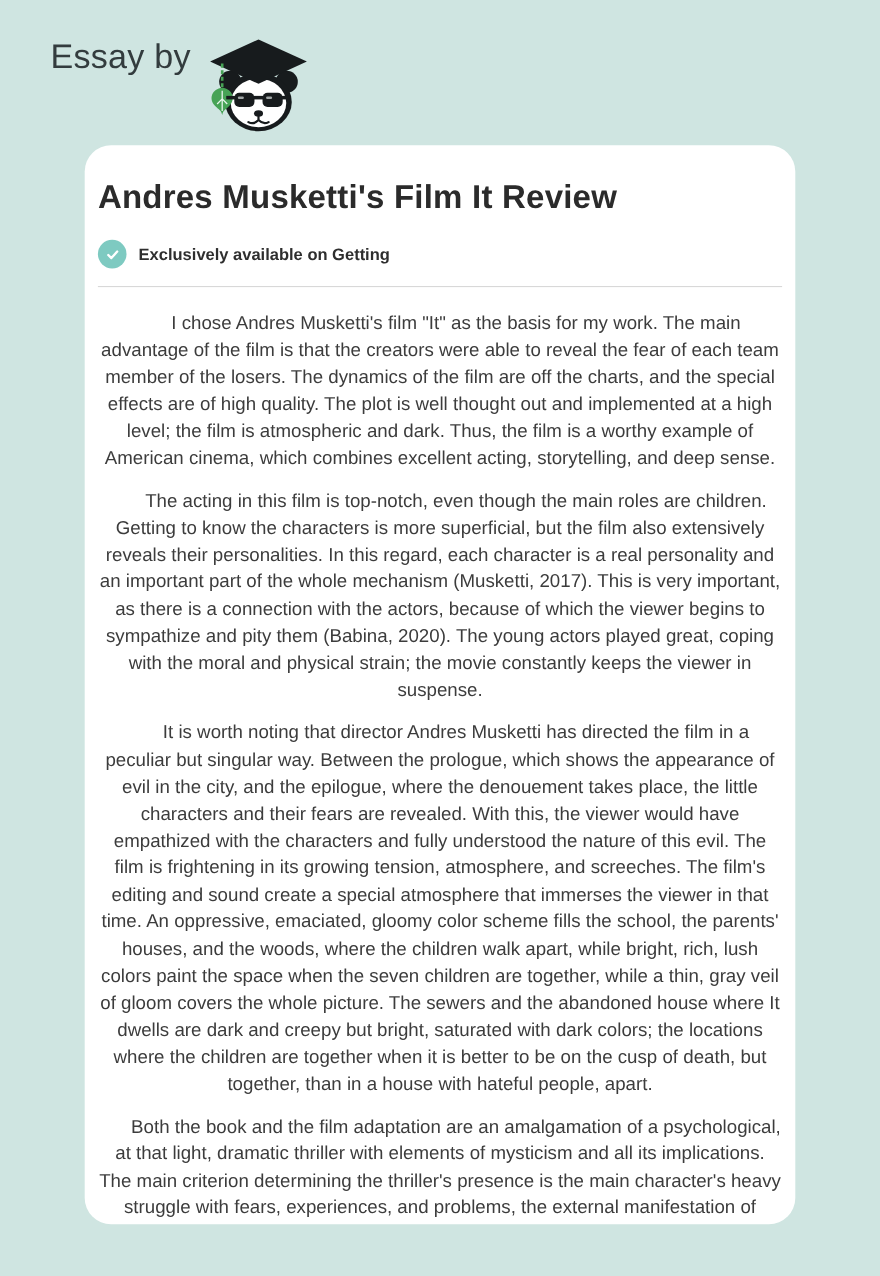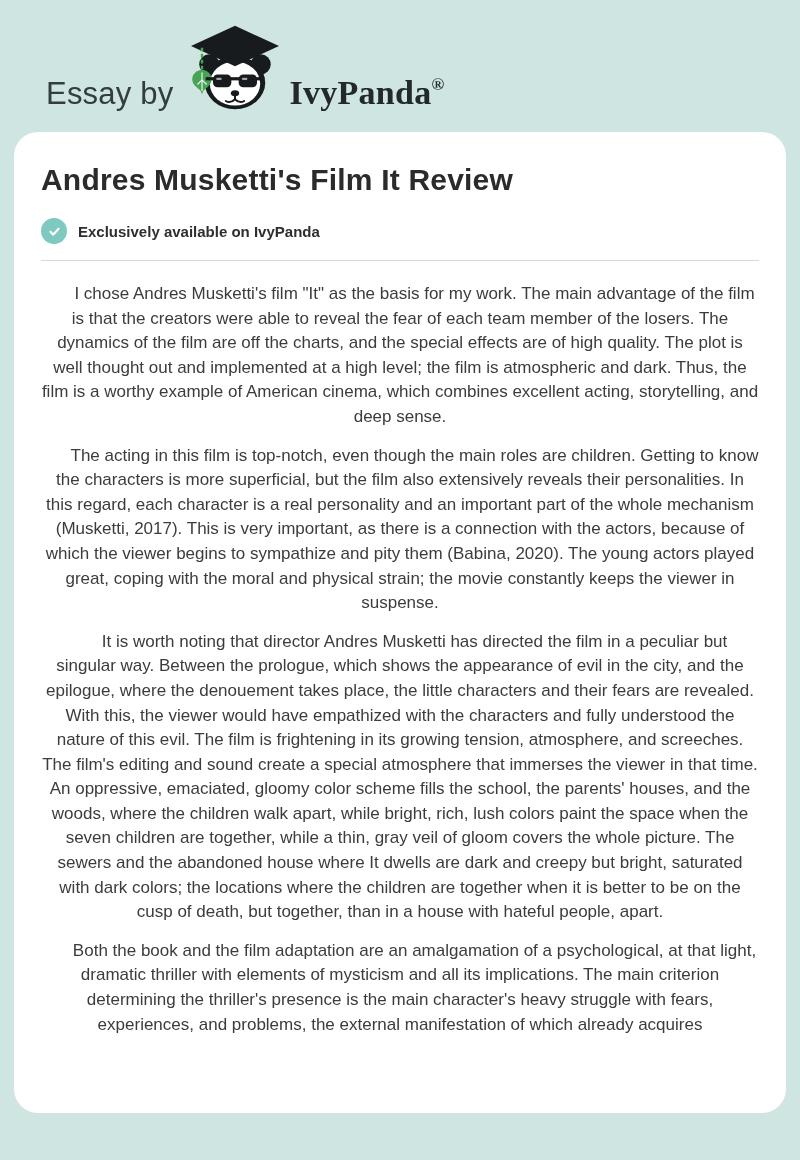--- a/index.html
+++ b/index.html
@@ -6,21 +6,21 @@
   html, body { margin: 0; padding: 0; }
   body {
     width: 800px;
     height: 1160px;
     background: #cfe5e1;
     font-family: "Liberation Sans", sans-serif;
     overflow: hidden;
   }
   .site-header {
     display: flex;
-    align-items: flex-end;
+    align-items: flex-start;
     padding: 34px 0 0 46px;
     height: 112px;
   }
   .essay-by {
     font-size: 31px;
     color: #333c3e;
     letter-spacing: 0.2px;
   }
   .logo {
     display: inline-block;
@@ -35,26 +35,26 @@
     font-size: 34px;
     color: #22282d;
     letter-spacing: 0.3px;
   }
   .brand sup {
     font-size: 17px;
     font-weight: bold;
     vertical-align: 14px;
   }
   .card {
-    width: 772px;
+    width: 646px;
     height: 981px;
     margin: 20px auto 0;
     background: #ffffff;
     border-radius: 24px;
-    padding: 30px 27px 44px;
+    padding: 30px 12px 44px;
     overflow: hidden;
   }
   .card h1 {
     margin: 0 0 20px;
     font-size: 30px;
     line-height: 36px;
     font-weight: bold;
     color: #2b2b2b;
     letter-spacing: 0.2px;
   }
@@ -119,31 +119,30 @@
       <rect x="46" y="58" width="12" height="3.5" fill="#171b1d"></rect>
       <rect x="20" y="58" width="9" height="3.5" fill="#171b1d"></rect>
       <rect x="75" y="58" width="9" height="3.5" fill="#171b1d"></rect>
       <rect x="31.5" y="58.5" width="6" height="2.6" rx="1.3" fill="#cfd6d4" opacity="0.75"></rect>
       <rect x="59.5" y="58.5" width="6" height="2.6" rx="1.3" fill="#cfd6d4" opacity="0.75"></rect>
 
       <ellipse cx="52" cy="75.5" rx="4.5" ry="3.2" fill="#171b1d"></ellipse>
       <path d="M52 78.5 L52 82 M52 82 Q47 87 42 84 M52 82 Q57 87 62 84" stroke="#171b1d" stroke-width="2.2" fill="none" stroke-linecap="round"></path>
     </svg>
   </span>
-  <span class="brand"><span>IvyPanda</span><sup>®</sup></span>
 </header>
 
 <main class="card">
   <h1>Andres Musketti's Film It Review</h1>
   <div class="badge">
     <span class="check">
       <svg viewBox="0 0 24 24" xmlns="http://www.w3.org/2000/svg" aria-hidden="true">
         <path d="M5.5 12.5 L10 17 L18.5 7.5" stroke="#ffffff" stroke-width="3.4" fill="none" stroke-linecap="round" stroke-linejoin="round"></path>
       </svg>
     </span>
-    <span class="badge-label">Exclusively available on IvyPanda</span>
+    <span class="badge-label">Exclusively available on Getting</span>
   </div>
   <hr class="divider">
   <p class="para first">I chose Andres Musketti's film "It" as the basis for my work. The main advantage of the film is that the creators were able to reveal the fear of each team member of the losers. The dynamics of the film are off the charts, and the special effects are of high quality. The plot is well thought out and implemented at a high level; the film is atmospheric and dark. Thus, the film is a worthy example of American cinema, which combines excellent acting, storytelling, and deep sense.</p>
   <p class="para">The acting in this film is top-notch, even though the main roles are children. Getting to know the characters is more superficial, but the film also extensively reveals their personalities. In this regard, each character is a real personality and an important part of the whole mechanism (Musketti, 2017). This is very important, as there is a connection with the actors, because of which the viewer begins to sympathize and pity them (Babina, 2020). The young actors played great, coping with the moral and physical strain; the movie constantly keeps the viewer in suspense.</p>
   <p class="para">It is worth noting that director Andres Musketti has directed the film in a peculiar but singular way. Between the prologue, which shows the appearance of evil in the city, and the epilogue, where the denouement takes place, the little characters and their fears are revealed. With this, the viewer would have empathized with the characters and fully understood the nature of this evil. The film is frightening in its growing tension, atmosphere, and screeches. The film's editing and sound create a special atmosphere that immerses the viewer in that time. An oppressive, emaciated, gloomy color scheme fills the school, the parents' houses, and the woods, where the children walk apart, while bright, rich, lush colors paint the space when the seven children are together, while a thin, gray veil of gloom covers the whole picture. The sewers and the abandoned house where It dwells are dark and creepy but bright, saturated with dark colors; the locations where the children are together when it is better to be on the cusp of death, but together, than in a house with hateful people, apart.</p>
   <p class="para">Both the book and the film adaptation are an amalgamation of a psychological, at that light, dramatic thriller with elements of mysticism and all its implications. The main criterion determining the thriller's presence is the main character's heavy struggle with fears, experiences, and problems, the external manifestation of which already acquires</p>
 </main>
 
 </body></html>

